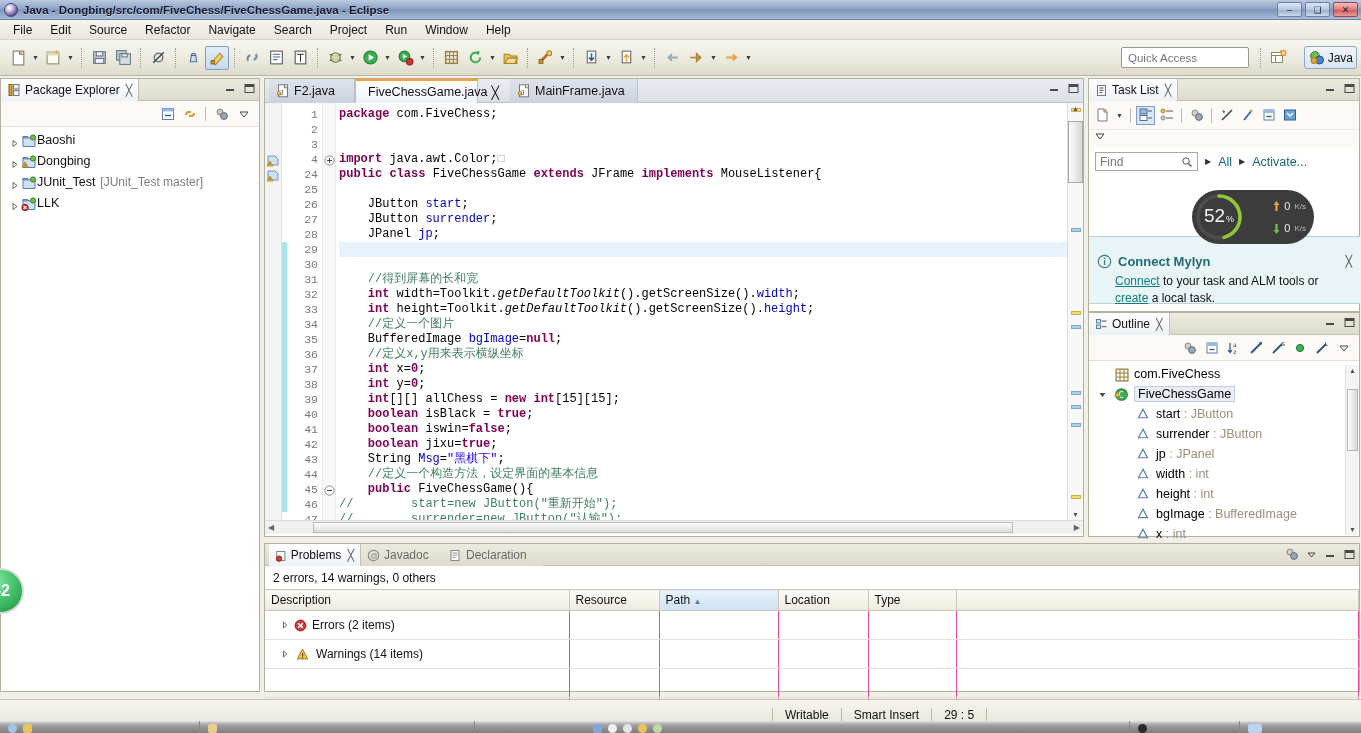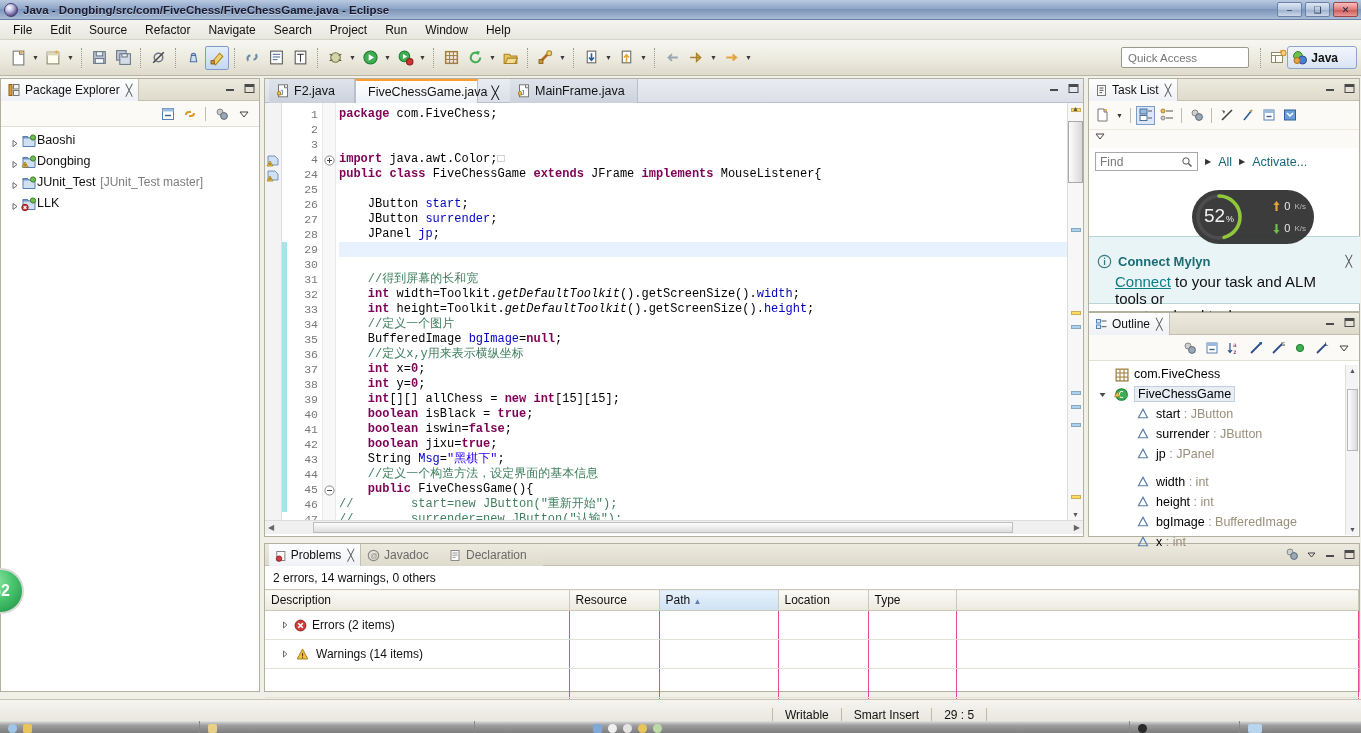--- a/index.html
+++ b/index.html
@@ -80,24 +80,24 @@
     padding: 3px 6px; border-radius: 2px;
   }
   .persp-sep { position: absolute; right: 100px; top: 48px; height: 20px; border-left: 1px dotted #9a9a8c; }
   .persp-open {
     position: absolute; right: 72px; top: 47px; width: 22px; height: 21px;
     display: flex; align-items: center; justify-content: center;
   }
   .persp-java {
     position: absolute; right: 4px; top: 46px; height: 23px;
     display: flex; align-items: center; gap: 3px;
-    padding: 0 18px 0 4px;
+    padding: 0 3px 0 4px;
     border: 1px solid #8ca6c9; border-radius: 3px;
     background: linear-gradient(to bottom, #f2f6fc, #d9e4f3);
-    font-size: 12px; color: #111; font-weight: bold;
+    font-size: 12px; color: #111;
   }
 
   
   .view {
     position: absolute;
     background: #fff;
     border: 1px solid #b4b0a0;
   }
   .view-tabbar {
     height: 22px; position: relative;
@@ -221,21 +221,21 @@
     display: flex; align-items: center; justify-content: center;
     color: #fff; font-size: 16px; font-weight: bold;
   }
 
   .connect-mylyn {
     position: absolute; left: 1089px; top: 236px; width: 271px; height: 68px;
     background: #e9f4f6; border-top: 1px solid #b9d4d9; border-bottom: 1px solid #b9d4d9;
   }
   .cm-title { display: flex; align-items: center; gap: 6px; padding: 5px 8px 0 8px; margin-top: 12px; }
   .cm-title span.t { font-size: 13px; font-weight: bold; color: #1d6b74; }
-  .cm-body { padding: 4px 10px 0 26px; font-size: 15px; color: #111; line-height: 17px; }
+  .cm-body { padding: 4px 10px 0 26px; font-size: 12px; color: #111; line-height: 17px; }
   .lnk { color: #0e7c86; text-decoration: underline; }
 
   .find-row { display: flex; align-items: center; gap: 7px; padding: 4px 6px; }
   .find-box {
     width: 103px; height: 19px; border: 1px solid #a8a8a8; background: #fff;
     display: flex; align-items: center; justify-content: space-between;
     padding: 0 4px; font-size: 12px; color: #777;
   }
   .find-link { font-size: 12.5px; color: #16667a; }
   .tri { font-size: 8px; color: #333; }
@@ -1114,21 +1114,21 @@
           </svg>
           <span class="ol-name">surrender<span class="ol-type"> : JButton</span></span>
         </div>
         <div class="ol-row" style="padding-left: 22px;">
           <span class="tw"></span>
           <svg width="15" height="15" viewBox="0 0 14 14">
             <path d="M6.5 2 l4.2 8 h-8.4 z" fill="none" stroke="#5a7fae" stroke-width="1.1"></path>
           </svg>
           <span class="ol-name">jp<span class="ol-type"> : JPanel</span></span>
         </div>
-        <div class="ol-row" style="padding-left: 22px; margin-top: 8px;">
+        <div class="ol-row" style="padding-left: 22px;">
           <span class="tw"></span>
           <svg width="15" height="15" viewBox="0 0 14 14">
             <path d="M6.5 2 l4.2 8 h-8.4 z" fill="none" stroke="#5a7fae" stroke-width="1.1"></path>
           </svg>
           <span class="ol-name">width<span class="ol-type"> : int</span></span>
         </div>
         <div class="ol-row" style="padding-left: 22px;">
           <span class="tw"></span>
           <svg width="15" height="15" viewBox="0 0 14 14">
             <path d="M6.5 2 l4.2 8 h-8.4 z" fill="none" stroke="#5a7fae" stroke-width="1.1"></path>

